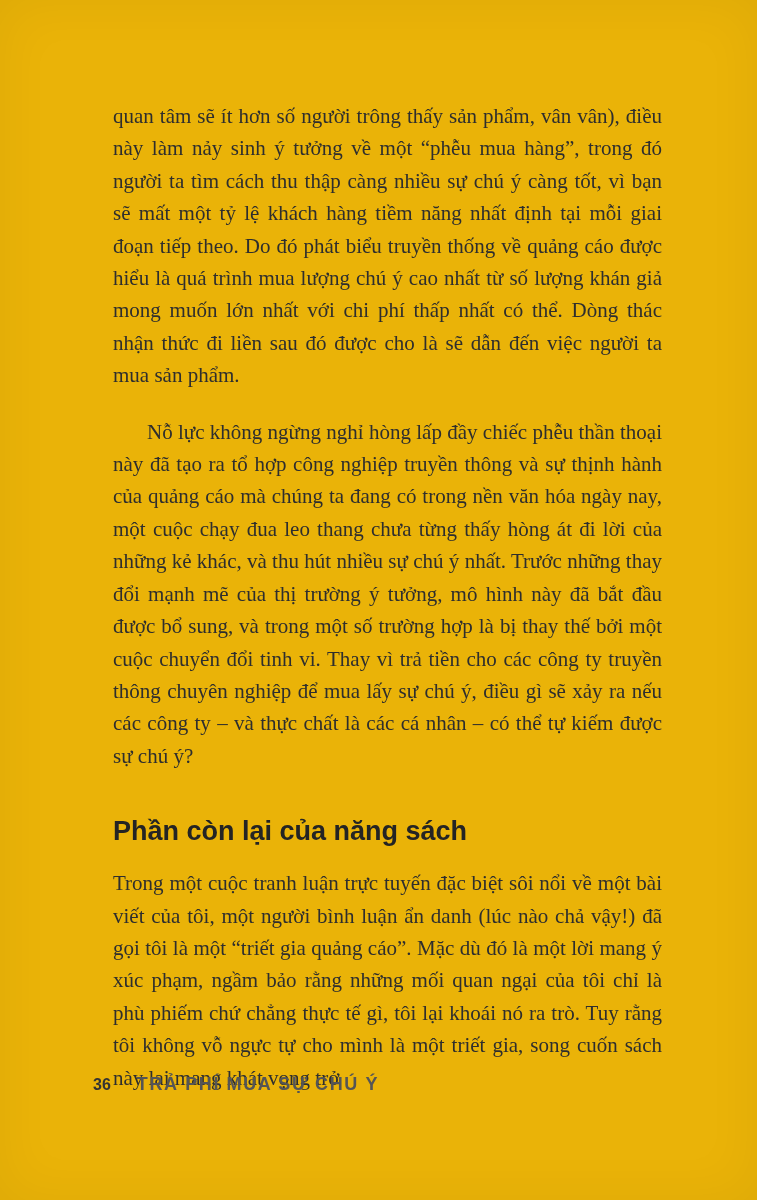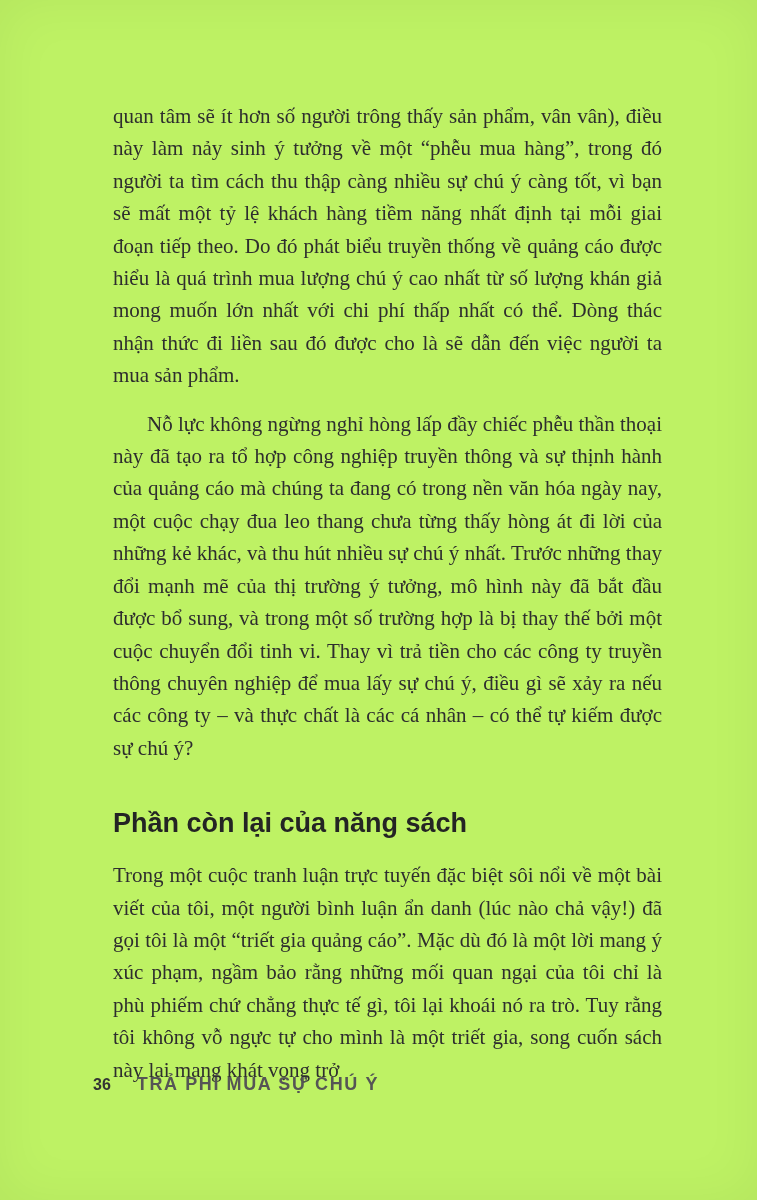--- a/index.html
+++ b/index.html
@@ -4,21 +4,21 @@
 <style>
   html, body {
     margin: 0;
     padding: 0;
     background: #ffffff;
   }
   .page {
     position: relative;
     width: 757px;
     height: 1200px;
-    background: #bef264;
+    background: #eab308;
     overflow: hidden;
   }
   
   .page::after {
     content: "";
     position: absolute;
     inset: 0;
     pointer-events: none;
     box-shadow: inset 0 0 55px rgba(0,0,0,0.055);
   }
@@ -30,21 +30,21 @@
   }
   .body-para {
     font-family: "Liberation Serif", "DejaVu Serif", serif;
     font-size: 21px;
     line-height: 32.4px;
     color: #2e2e2e;
     text-align: justify;
     margin: 0;
   }
   .body-para + .body-para {
-    margin-top: 16px;
+    margin-top: 24px;
   }
   .body-para.indent {
     text-indent: 34px;
   }
   .section-heading {
     font-family: "Liberation Sans", "DejaVu Sans", sans-serif;
     font-size: 27px;
     font-weight: 700;
     color: #242424;
     margin: 44px 0 20px 0;

